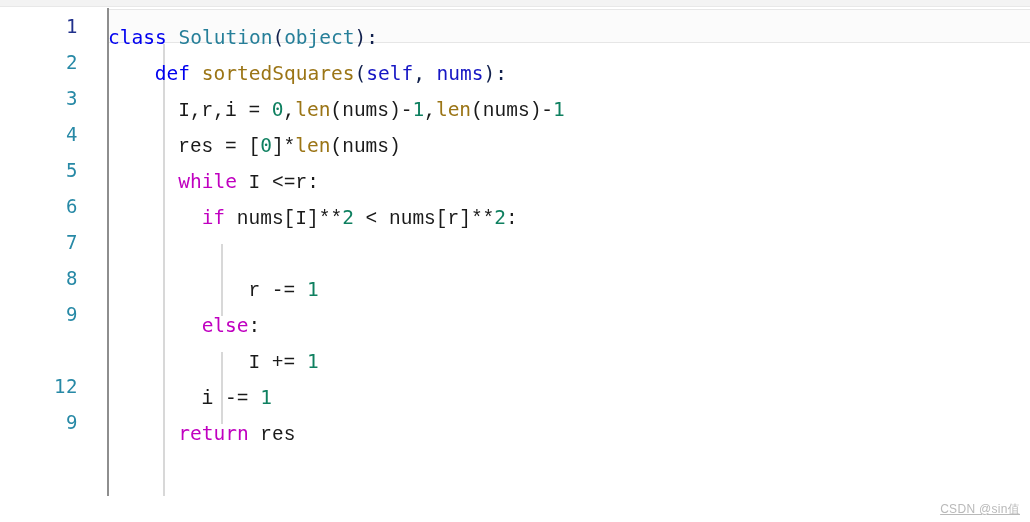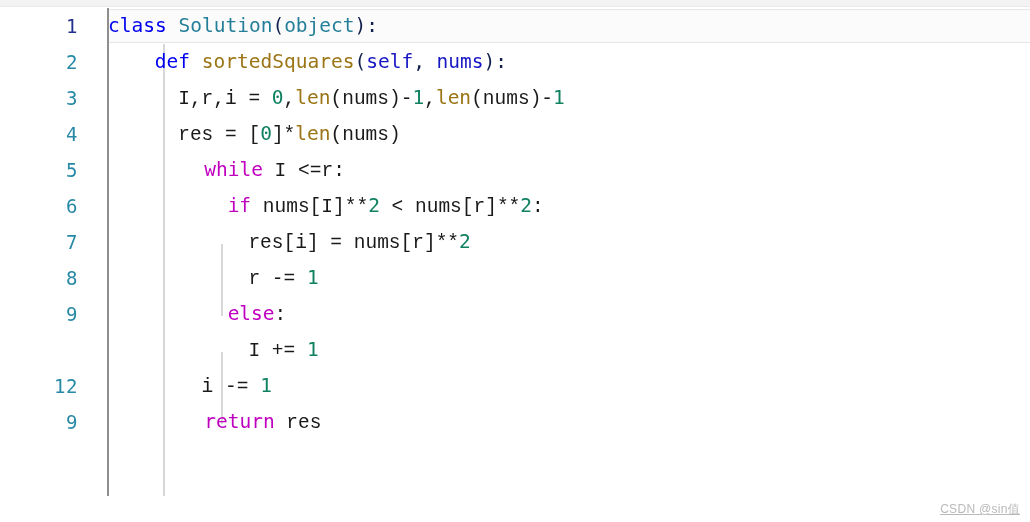--- a/index.html
+++ b/index.html
@@ -52,21 +52,21 @@
     letter-spacing: 0.5px;
   }
   .code-line.active .gutter {
     color: #21318c;
   }
 
   
   .code-text {
     position: absolute;
     left: 108px;
-    top: 0;
+    top: 12px;
     font-size: 19.5px;
     color: #1a1a1a;
     letter-spacing: 0px;
     z-index: 3;
   }
 
   
   .line-highlight {
     position: absolute;
     left: 108px;
@@ -84,21 +84,21 @@
   .rule {
     position: absolute;
     width: 2px;
     z-index: 2;
   }
   .rule.main    { background: #8e8e8e; }
   .rule.guide   { background: #d8d8d8; }
 
   
   .t-kw      { color: #0000ef; }             
-  .t-ctl     { color: #c000c0; margin-left: 26px; }             
+  .t-ctl     { color: #c000c0; }             
   .t-type    { color: #267f99; }             
   .t-fn      { color: #9b7516; }             
   .t-num     { color: #0f8060; }             
   .t-param   { color: #1717c4; }             
   .t-punct   { color: #11204d; }             
   .t-plain   { color: #1a1a1a; font-family: Liberation Mono, monospace; }
 
   
   #watermark {
     position: absolute;
@@ -123,21 +123,21 @@
       <div class="rule guide" style="left: 221px; top: 236px; height: 72px;"></div>
       <div class="rule guide" style="left: 221px; top: 344px; height: 72px;"></div>
     </div>
   <div id="lines-layer">
       <div class="code-line active"><div class="line-highlight"></div><div class="gutter">1</div><div class="code-text"><span class="t-kw">class </span><span class="t-type">Solution</span><span class="t-punct">(</span><span class="t-type">object</span><span class="t-punct">):</span></div></div>
       <div class="code-line"><div class="gutter">2</div><div class="code-text"><span class="t-plain">    </span><span class="t-kw">def </span><span class="t-fn">sortedSquares</span><span class="t-punct">(</span><span class="t-param">self</span><span class="t-punct">, </span><span class="t-param">nums</span><span class="t-punct">):</span></div></div>
       <div class="code-line"><div class="gutter">3</div><div class="code-text"><span class="t-plain">      I,r,i = </span><span class="t-num">0</span><span class="t-plain">,</span><span class="t-fn">len</span><span class="t-plain">(nums)-</span><span class="t-num">1</span><span class="t-plain">,</span><span class="t-fn">len</span><span class="t-plain">(nums)-</span><span class="t-num">1</span></div></div>
       <div class="code-line"><div class="gutter">4</div><div class="code-text"><span class="t-plain">      res = [</span><span class="t-num">0</span><span class="t-plain">]*</span><span class="t-fn">len</span><span class="t-plain">(nums)</span></div></div>
       <div class="code-line"><div class="gutter">5</div><div class="code-text"><span class="t-plain">      </span><span class="t-ctl">while</span><span class="t-plain"> I &lt;=r:</span></div></div>
       <div class="code-line"><div class="gutter">6</div><div class="code-text"><span class="t-plain">        </span><span class="t-ctl">if</span><span class="t-plain"> nums[I]**</span><span class="t-num">2</span><span class="t-plain"> &lt; nums[r]**</span><span class="t-num">2</span><span class="t-plain">:</span></div></div>
-      <div class="code-line"><div class="gutter">7</div><div class="code-text"><span class="t-plain">            res[i] = nums[r]**</span><span class="t-num">2</span></div></div>
+      <div class="code-line"><div class="gutter">7</div></div>
       <div class="code-line"><div class="gutter">8</div><div class="code-text"><span class="t-plain">            r -= </span><span class="t-num">1</span></div></div>
       <div class="code-line"><div class="gutter">9</div><div class="code-text"><span class="t-plain">        </span><span class="t-ctl">else</span><span class="t-plain">:</span></div></div>
       <div class="code-line"><div class="code-text"><span class="t-plain">            I += </span><span class="t-num">1</span></div></div>
       <div class="code-line"><div class="gutter">12</div><div class="code-text"><span class="t-plain">        i -= </span><span class="t-num">1</span></div></div>
       <div class="code-line"><div class="gutter">9</div><div class="code-text"><span class="t-plain">      </span><span class="t-ctl">return</span><span class="t-plain"> res</span></div></div>
     </div>
 </div>
 
 <div id="watermark">CSDN @sin值</div>
 

